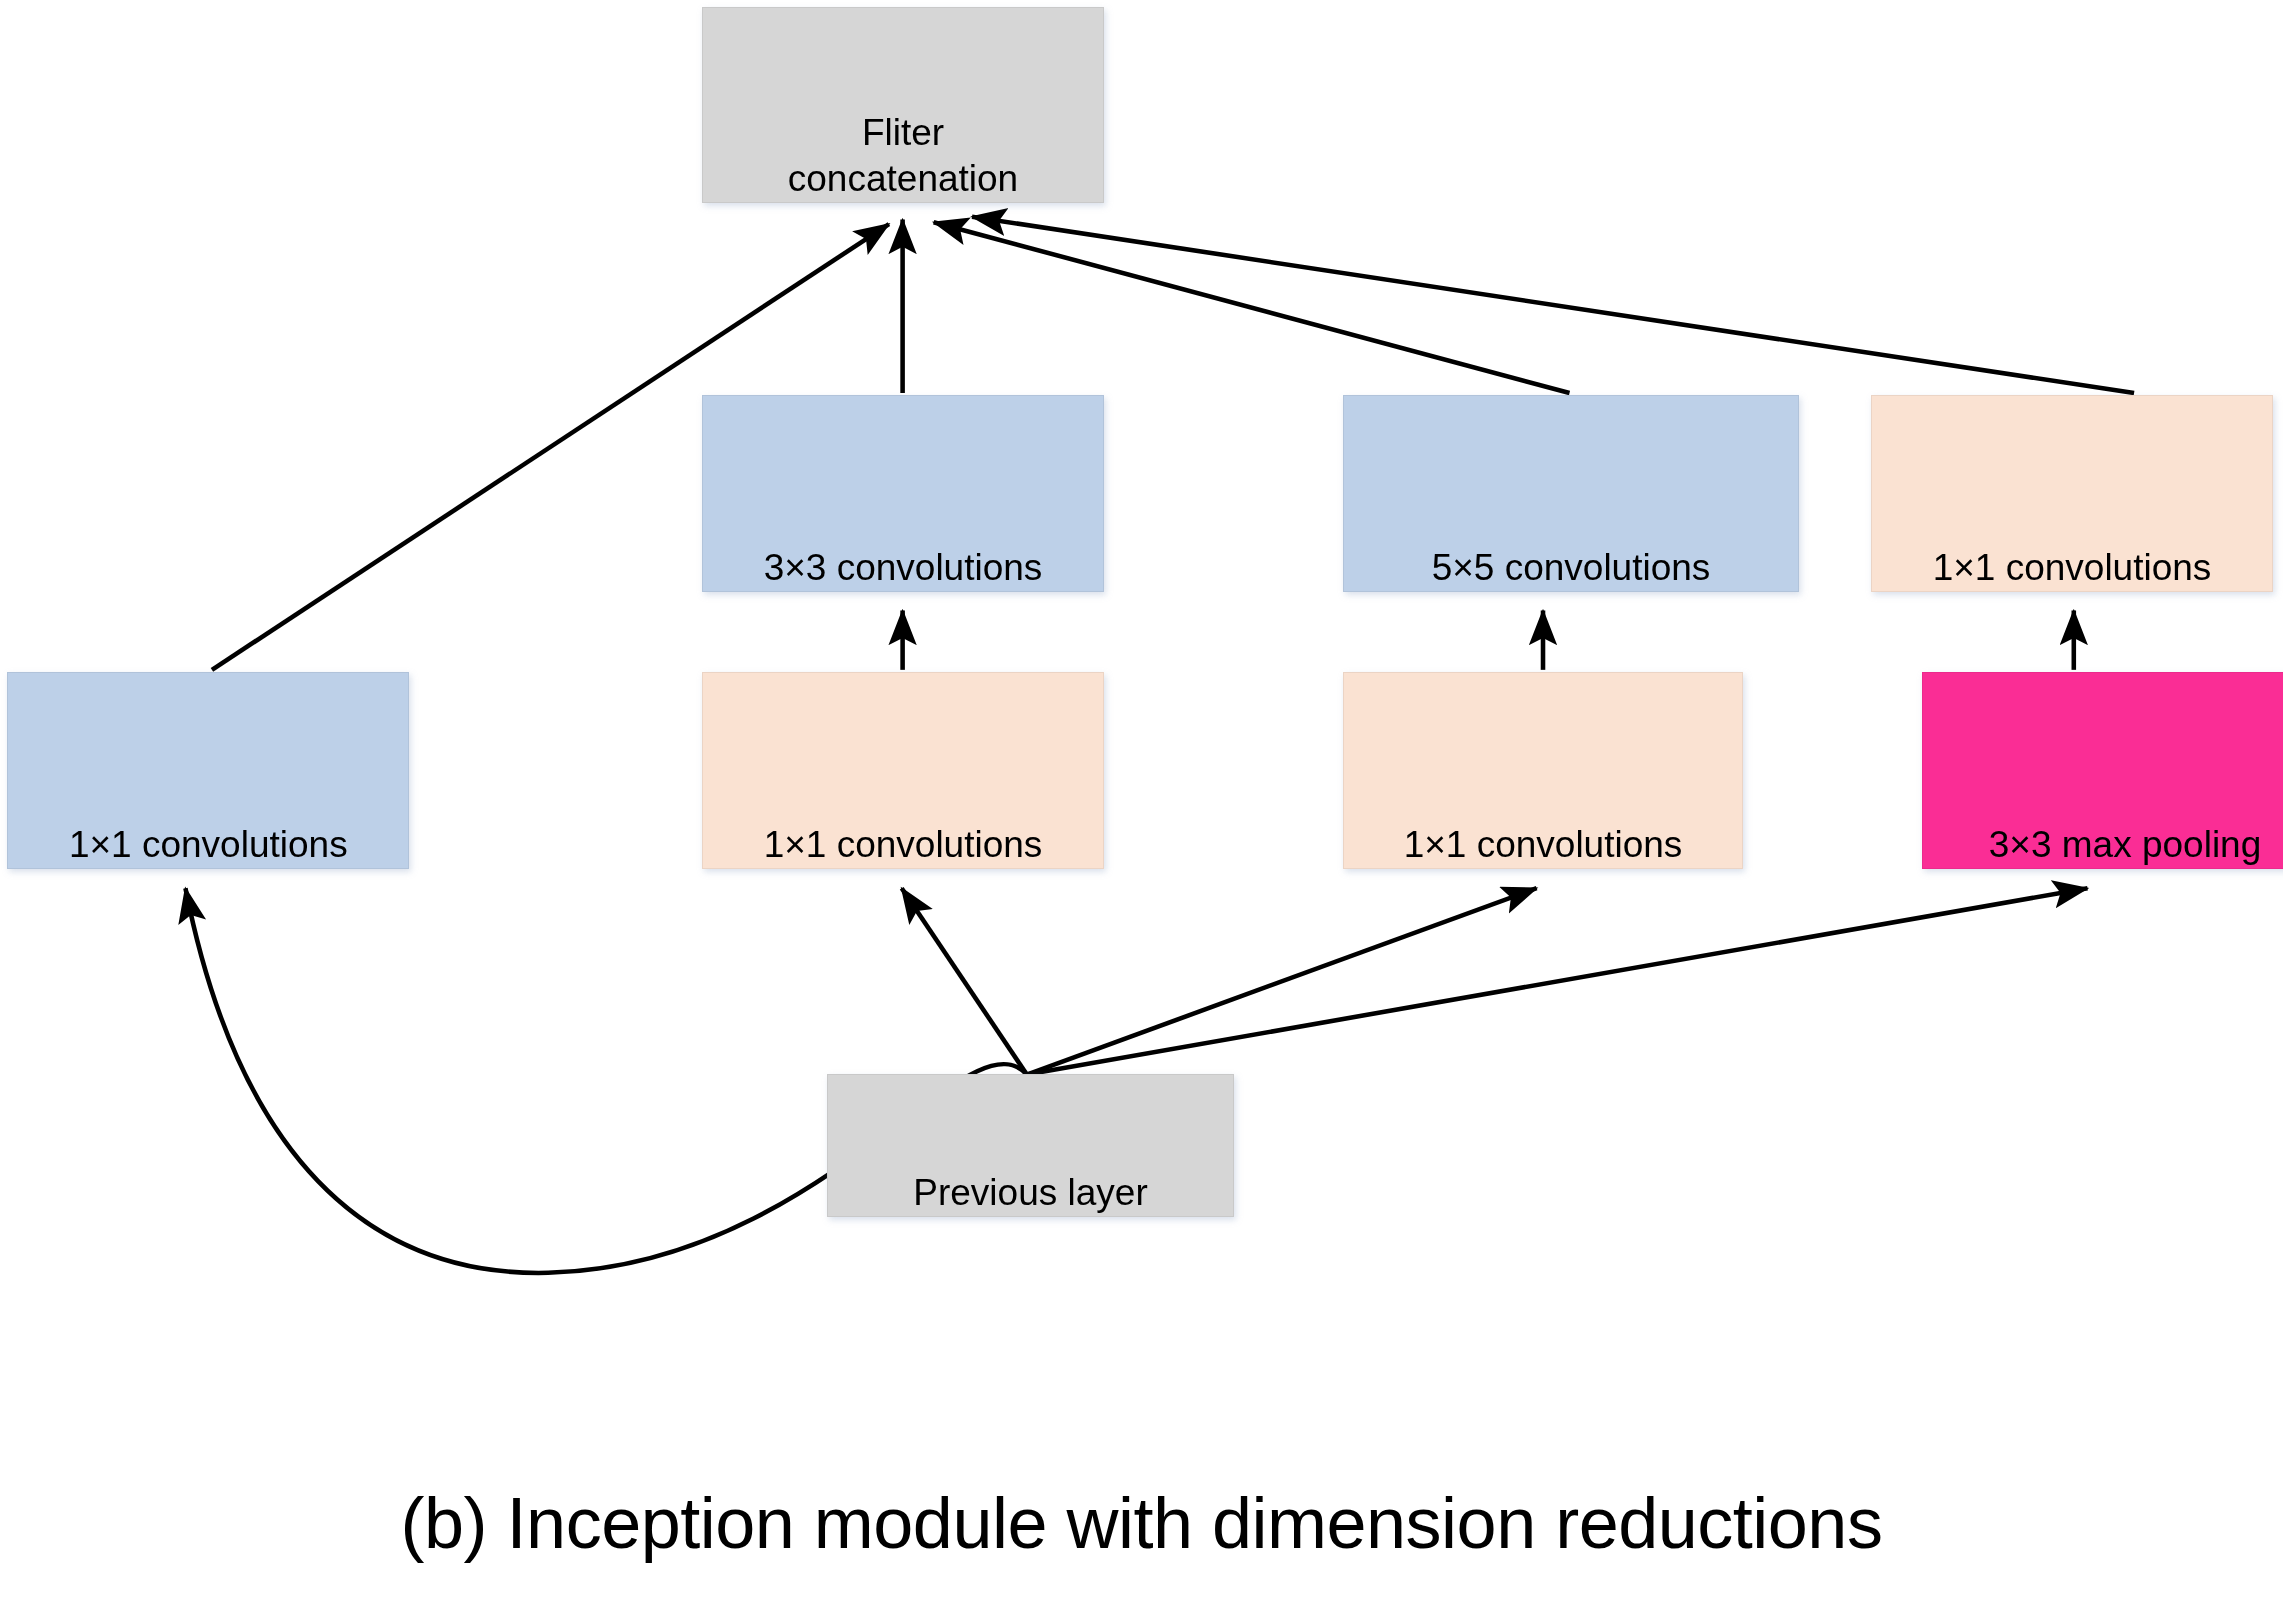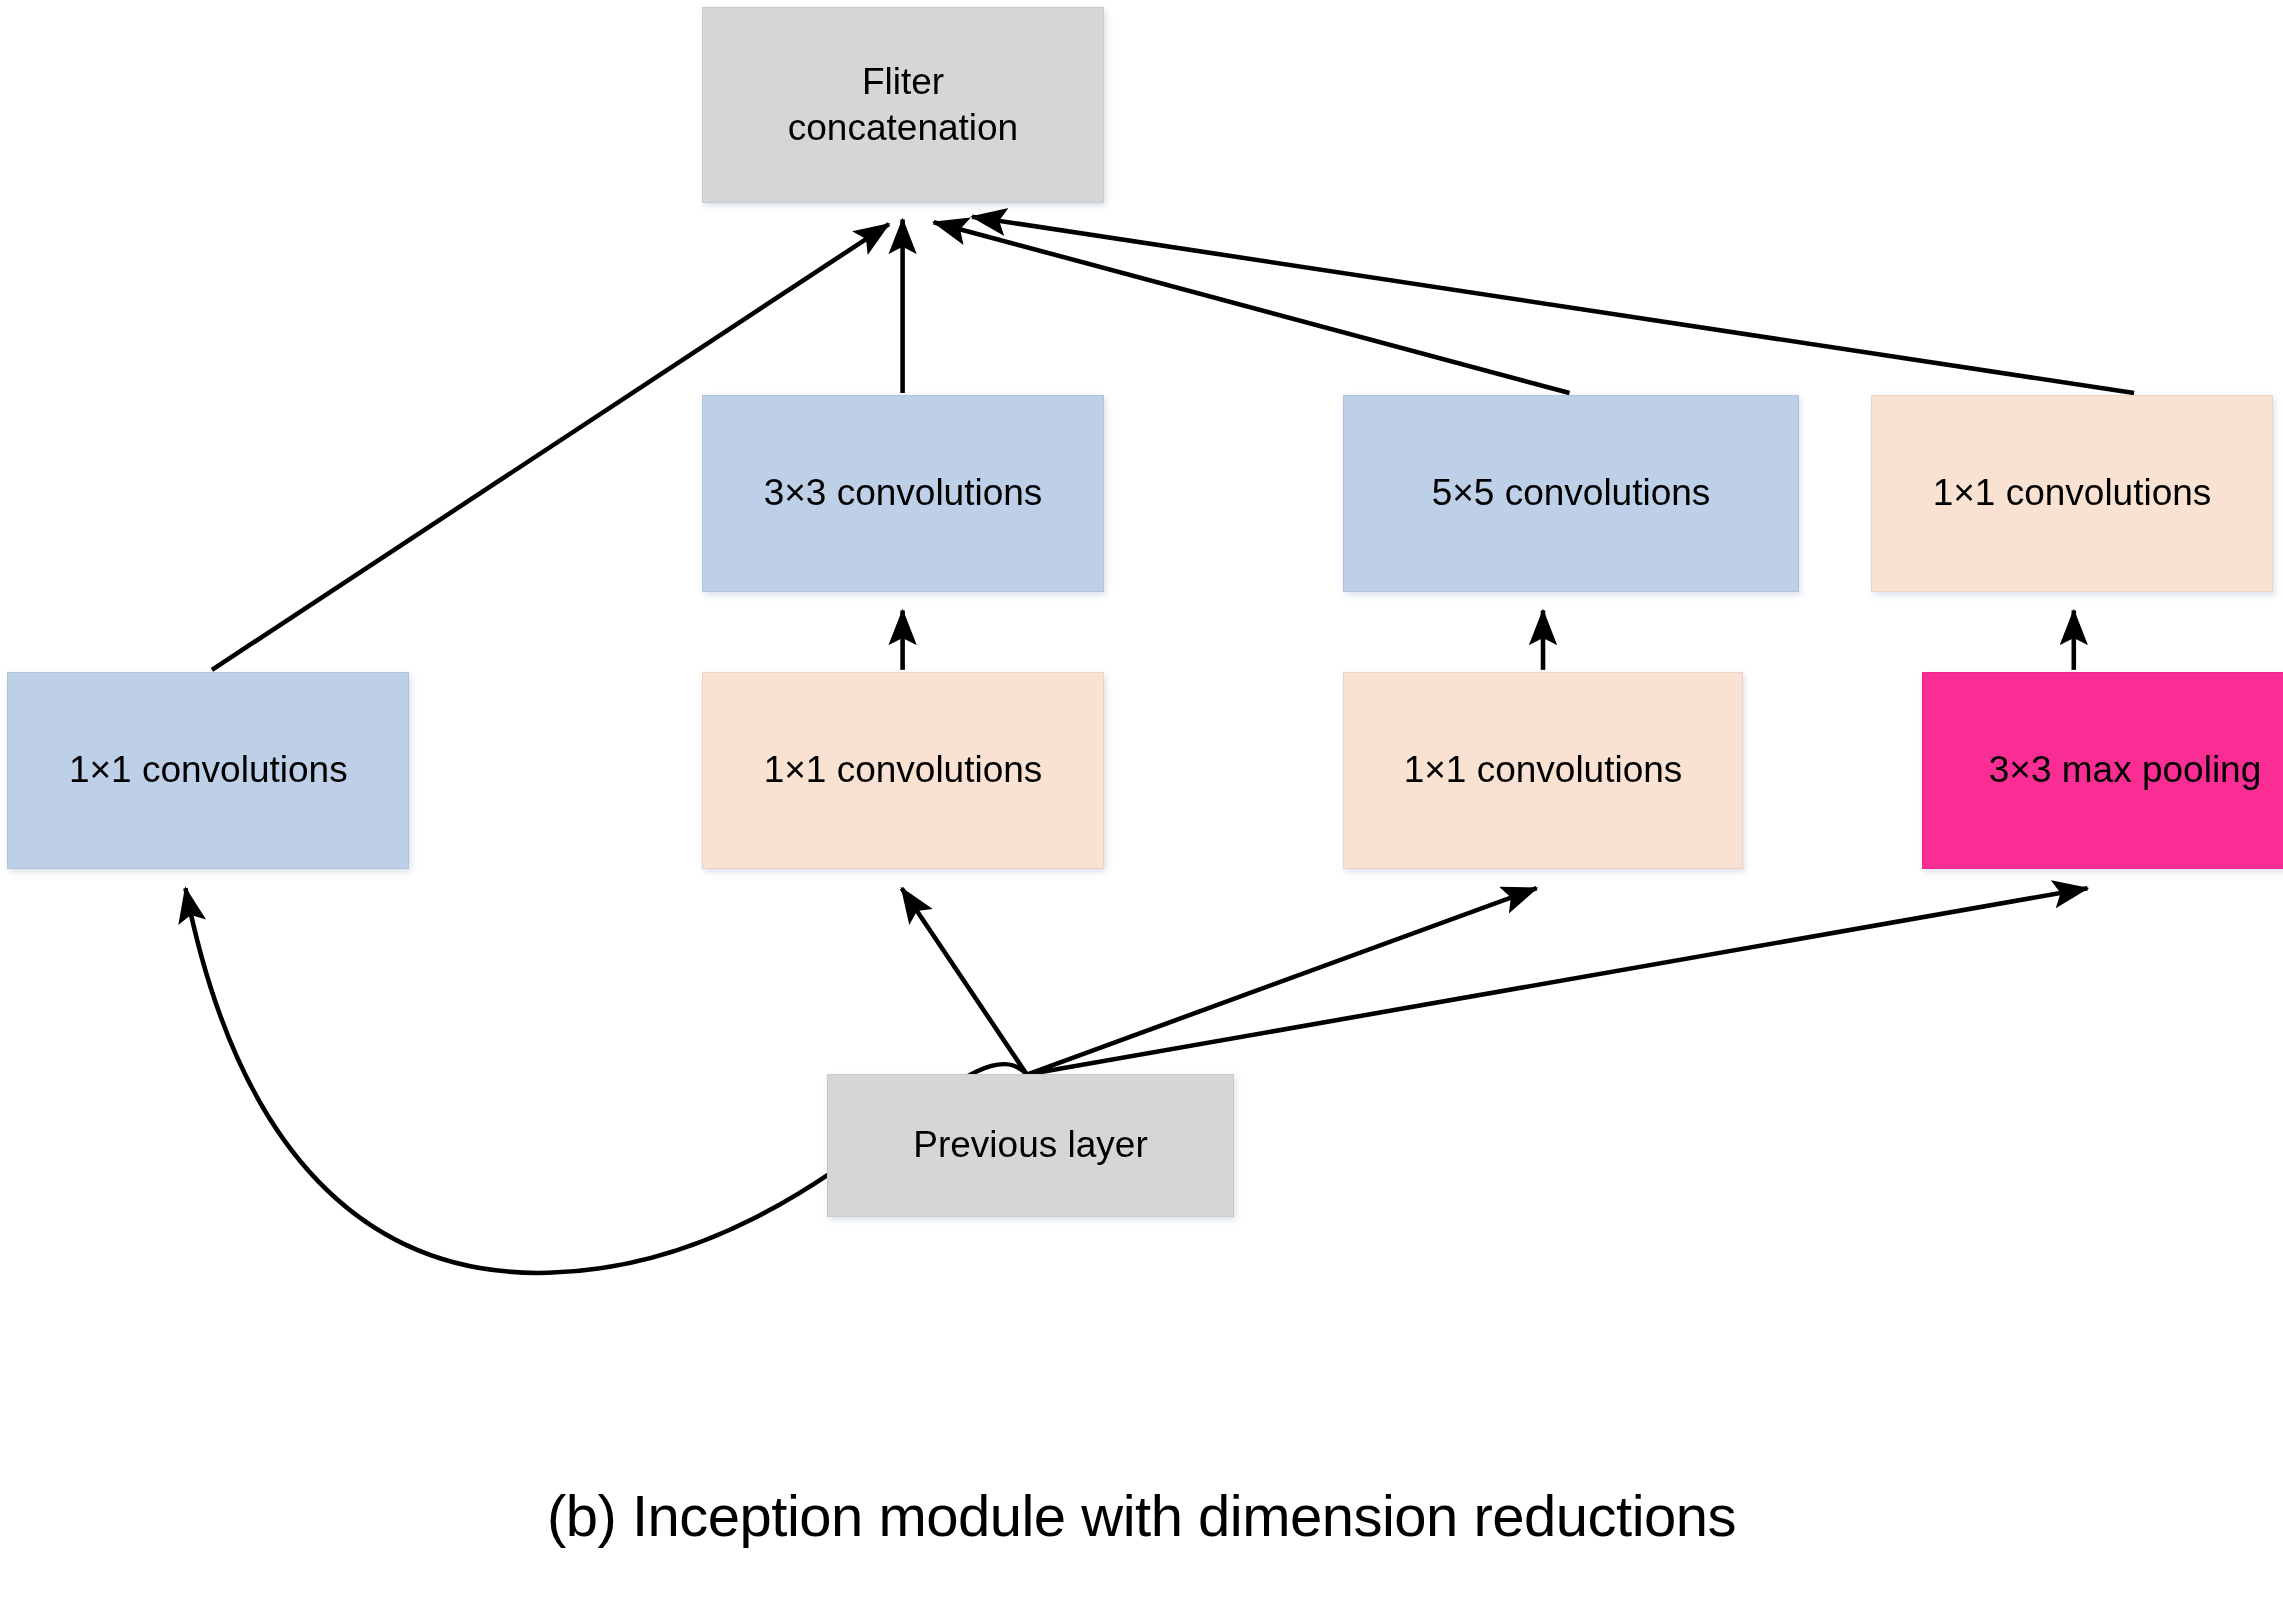--- a/index.html
+++ b/index.html
@@ -11,21 +11,21 @@
     position: relative;
     width: 2283px;
     height: 1622px;
     background: #ffffff;
     font-family: "Liberation Sans", sans-serif;
     overflow: hidden;
   }
   .node {
     position: absolute;
     display: flex;
-    align-items: center;
+    align-items: flex-end;
     justify-content: center;
     text-align: center;
     color: #000000;
     font-size: 37px;
     line-height: 1.25;
     box-sizing: border-box;
     box-shadow: 1.8px 2.7px 6.4px rgba(150,170,200,0.35);
     border: 0.9px solid rgba(0,0,0,0.06);
     user-select: none;
   }
@@ -41,21 +41,21 @@
     width: 2283px;
     height: 1622px;
     pointer-events: none;
   }
   #caption {
     position: absolute;
     left: 0;
     top: 1482px;
     width: 2283px;
     text-align: center;
-    font-size: 58px;
+    font-size: 72px;
     color: #000000;
     font-family: "Liberation Sans", sans-serif;
     letter-spacing: -0.5px;
   }
 </style>
 </head>
 <body>
 
 <div id="root">
 

